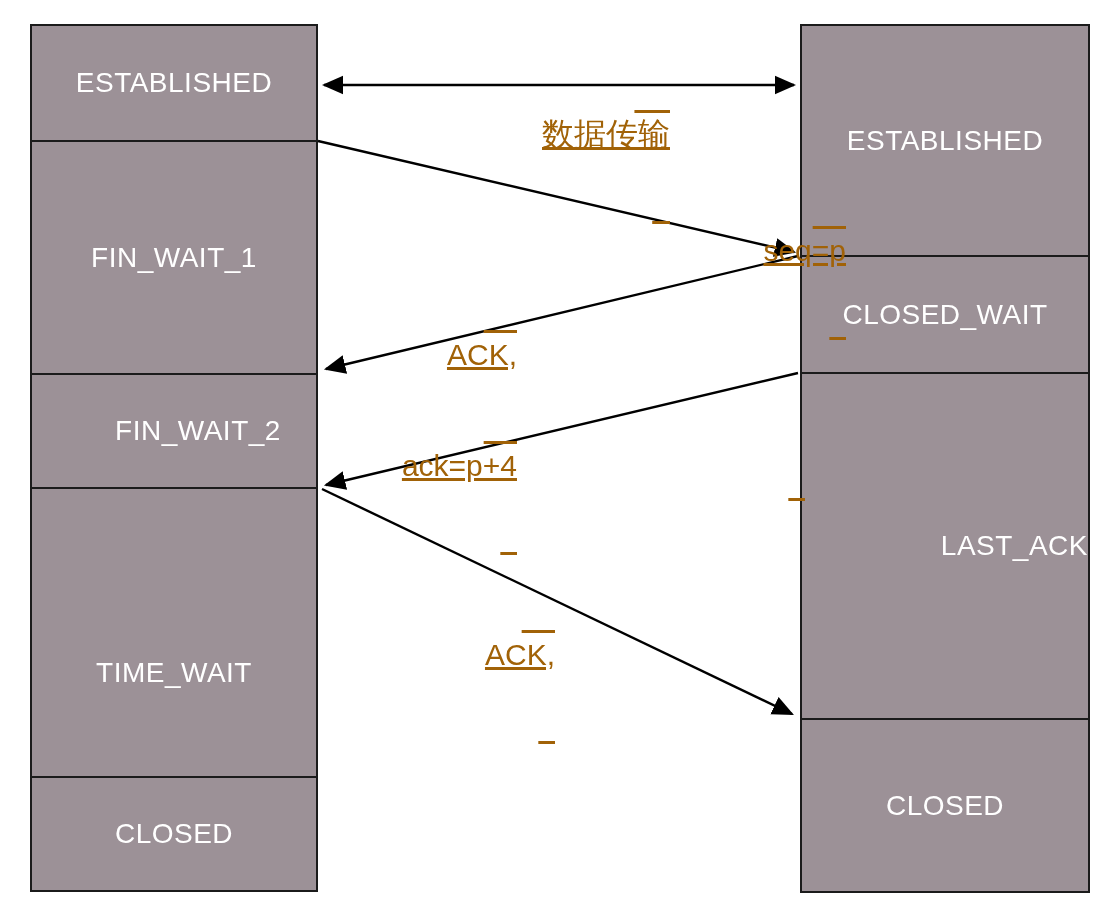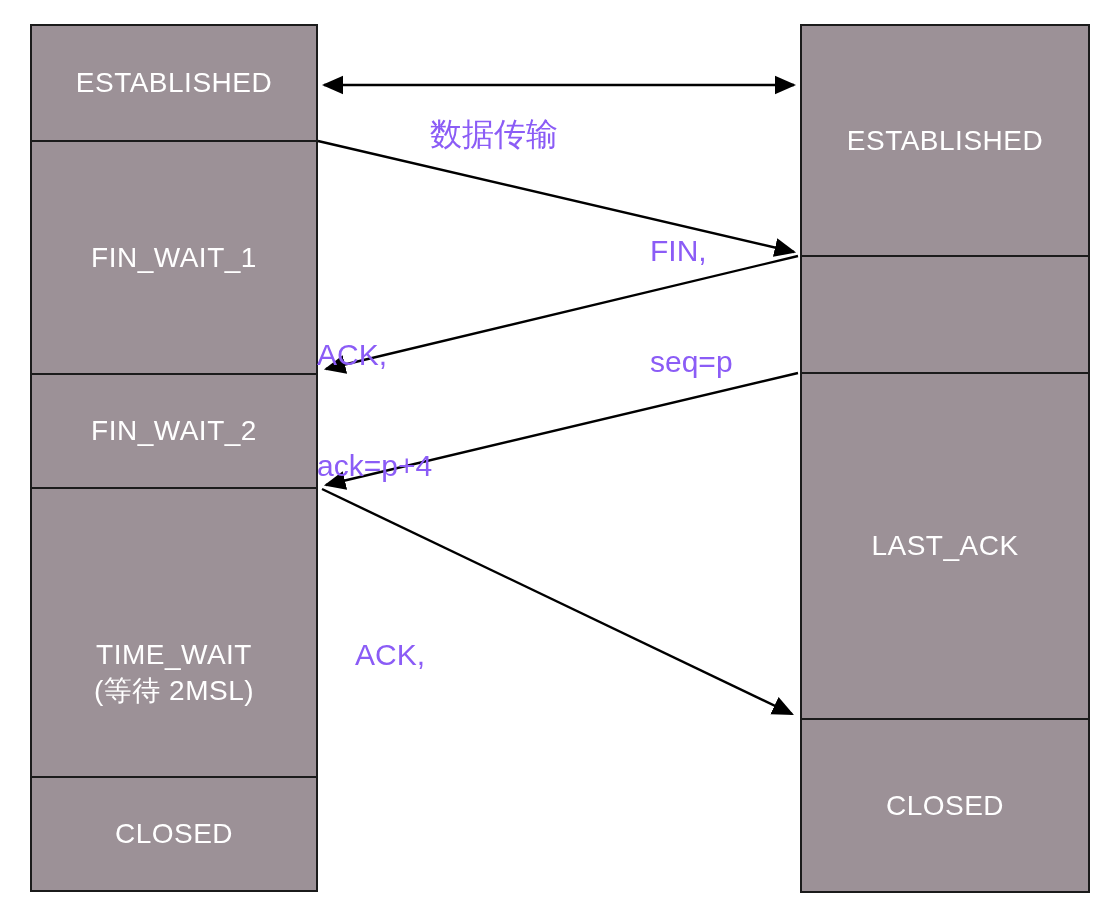--- a/index.html
+++ b/index.html
@@ -47,66 +47,69 @@
   .arrows {
     position: absolute;
     left: 0;
     top: 0;
     width: 1096px;
     height: 912px;
     pointer-events: none;
   }
   .msg {
     position: absolute;
-    color: #8b5cf6;
+    color: #a16207;
     font-size: 30px;
     line-height: 37px;
-    text-align: left;
+    text-align: right;
     white-space: pre;
+    text-decoration: underline;
   }
   .msg span { display: block; }
 </style>
 </head>
 <body>
 
 <div class="stage">
 
   <div class="bar bar-left">
     <div class="divider" style="top:114px;"></div>
     <div class="divider" style="top:347px;"></div>
     <div class="divider" style="top:461px;"></div>
     <div class="divider" style="top:750px;"></div>
 
     <div class="seg" style="top:0;height:114px;">
       <span>ESTABLISHED</span>
     </div>
     <div class="seg" style="top:116px;height:231px;">
       <span>FIN_WAIT_1</span>
     </div>
-    <div class="seg" style="top:349px;height:112px;">
+    <div class="seg" style="top:349px;height:112px;margin-left:24px;">
       <span>FIN_WAIT_2</span>
     </div>
     <div class="seg" style="top:463px;height:367px;">
       <span>TIME_WAIT</span>
-      <span>(等待 2MSL)</span>
     </div>
     <div class="seg" style="top:752px;height:112px;">
       <span>CLOSED</span>
     </div>
   </div>
 
   <div class="bar bar-right">
     <div class="divider" style="top:229px;"></div>
     <div class="divider" style="top:346px;"></div>
     <div class="divider" style="top:692px;"></div>
 
     <div class="seg" style="top:0;height:229px;">
       <span>ESTABLISHED</span>
     </div>
-    <div class="seg" style="top:348px;height:344px;">
+    <div class="seg" style="top:231px;height:115px;">
+      <span>CLOSED_WAIT</span>
+    </div>
+    <div class="seg" style="top:348px;height:344px;align-items:flex-end;">
       <span>LAST_ACK</span>
     </div>
     <div class="seg" style="top:694px;height:171px;">
       <span>CLOSED</span>
     </div>
   </div>
 
   <svg class="arrows" viewBox="0 0 1096 912">
     <defs>
       <marker id="ah" viewBox="0 0 10 10" refX="9" refY="5" markerWidth="9" markerHeight="9" orient="auto-start-reverse">
@@ -118,21 +121,20 @@
     <line x1="798" y1="256" x2="326" y2="369" stroke="#000" stroke-width="2.4" marker-end="url(#ah)"></line>
     <line x1="798" y1="373" x2="326" y2="485" stroke="#000" stroke-width="2.4" marker-end="url(#ah)"></line>
     <line x1="322" y1="489" x2="792" y2="714" stroke="#000" stroke-width="2.4" marker-end="url(#ah)"></line>
   </svg>
 
   <div class="msg" style="left:430px; top:42px; width:240px; font-size:32px;">
     <span>数据传输</span>
   </div>
 
   <div class="msg" style="left:650px; top:158px; width:196px;">
-    <span>FIN,</span>
     <span>seq=p</span>
   </div>
 
   <div class="msg" style="left:317px; top:262px; width:200px;">
     <span>ACK,</span>
     <span>ack=p+4</span>
   </div>
 
   <div class="msg" style="left:535px; top:430px; width:270px;">
   </div>

